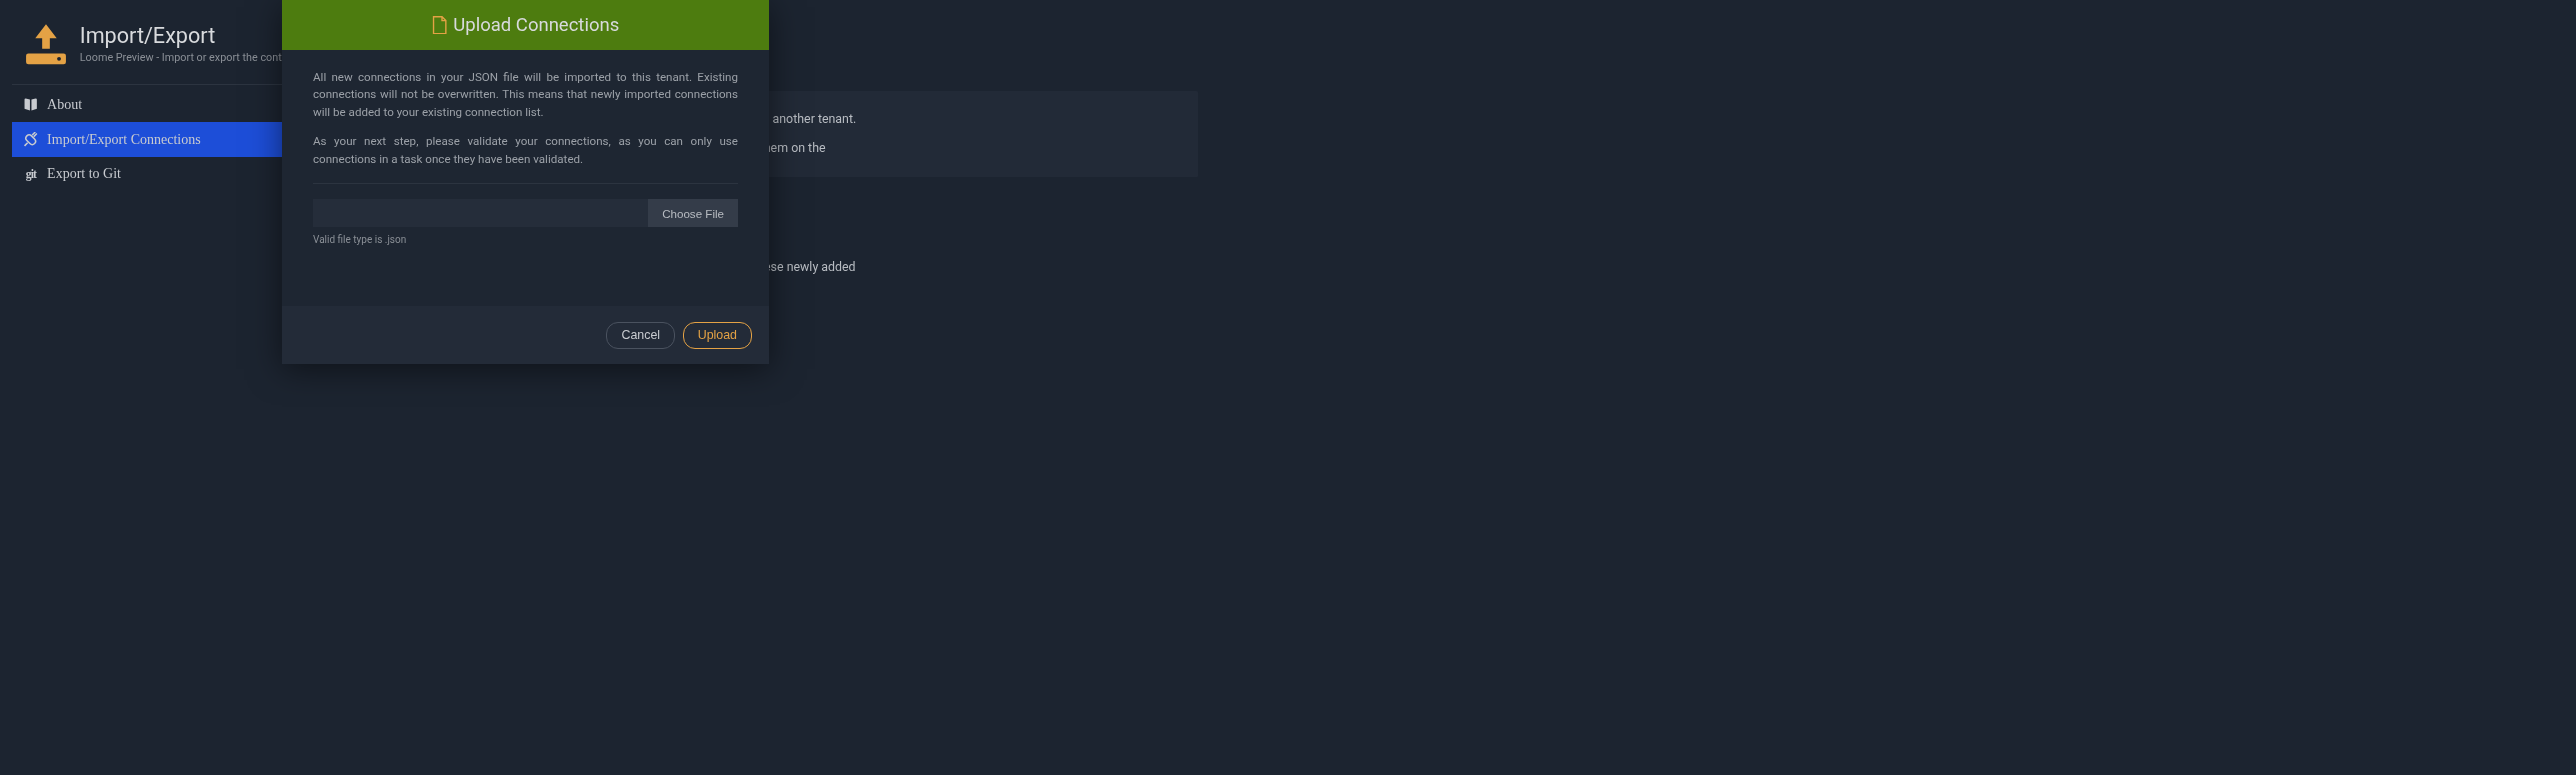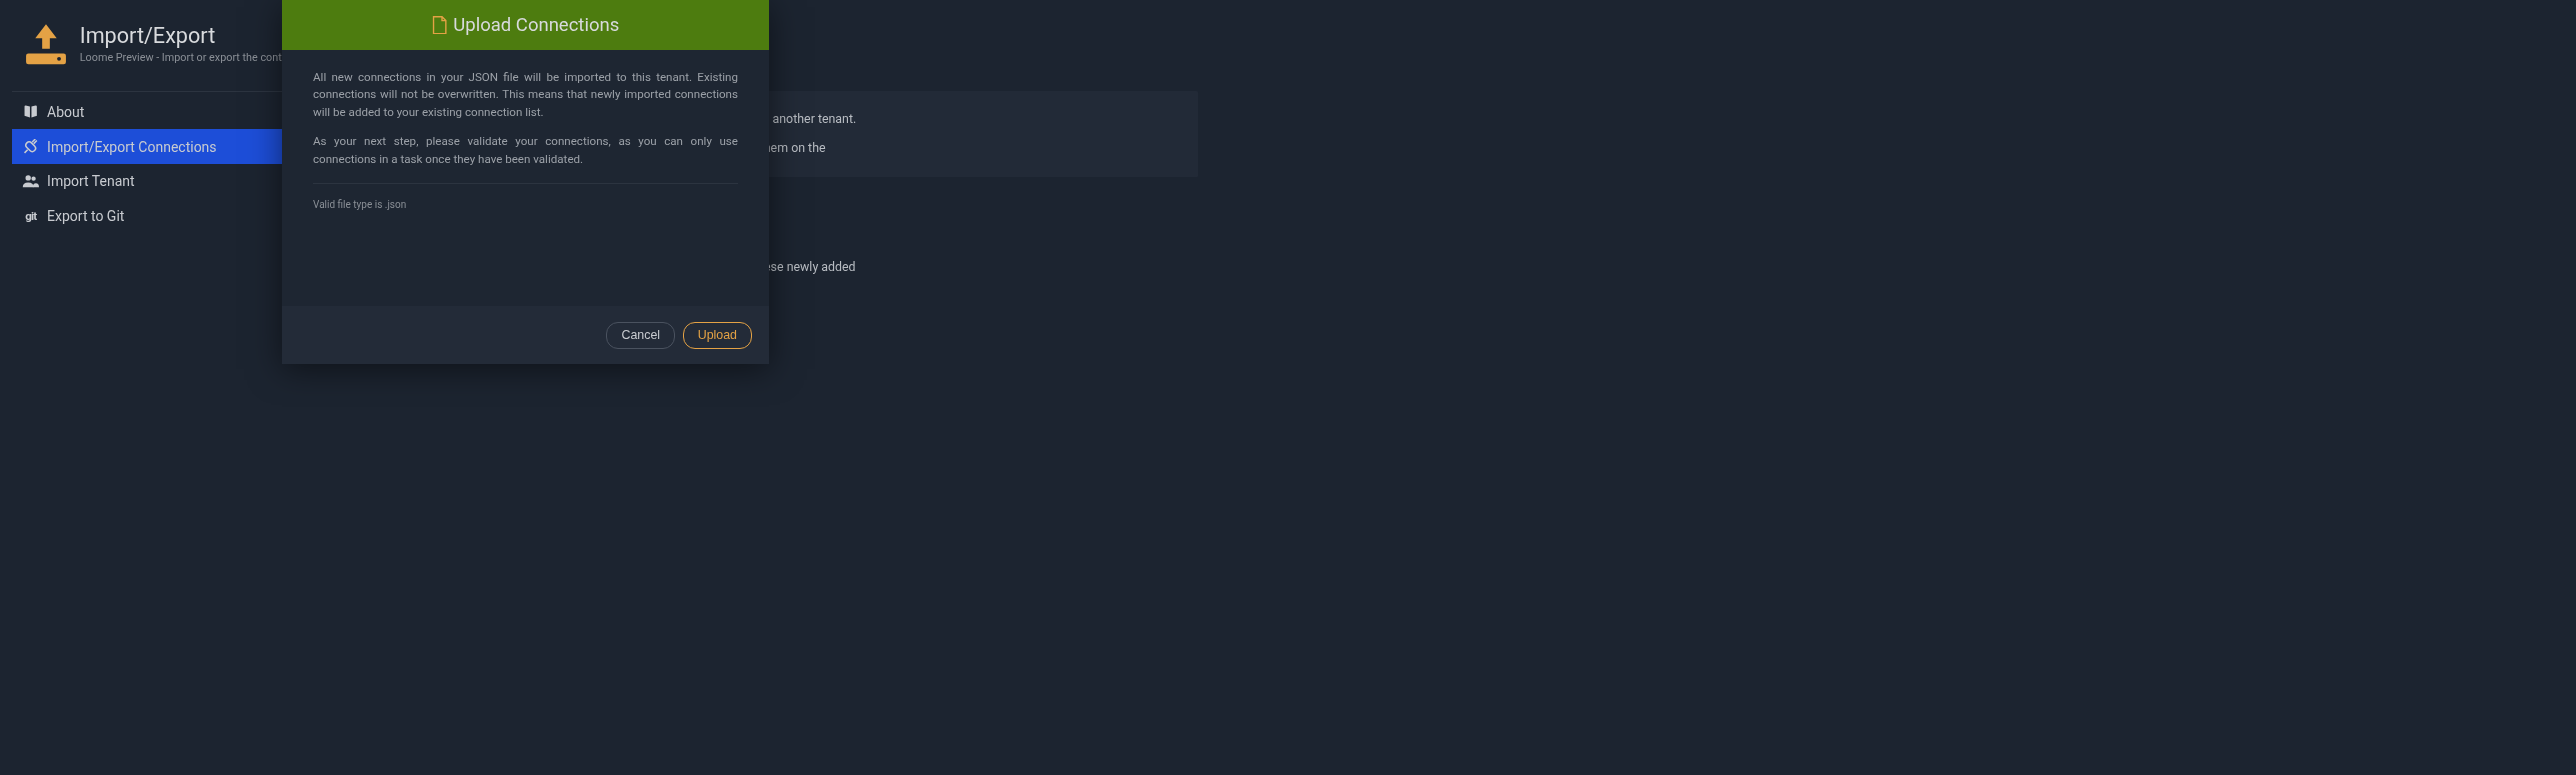--- a/index.html
+++ b/index.html
@@ -45,21 +45,22 @@
       font-size: 10.8px;
       color: #8a8f96;
     }
     .content-row {
       display: flex;
       padding: 0 11.6px;
     }
     .sidebar {
       width: 398px;
       flex-shrink: 0;
-      margin-top: 8px;
+      margin-top: 1px;
+      font-family: Liberation Serif, serif;
     }
     .hr-line {
       height: 0.8px;
       background: #2c3440;
       margin: 0 0 3.1px 0;
     }
     .sidebar-item {
       display: flex;
       align-items: center;
       padding: 9.3px 10.8px;
@@ -254,31 +255,20 @@
 
       <div class="sidebar-item active">
         <span class="icon">
           <svg width="15.4" height="15.4" viewBox="0 0 20 20">
               <path d="M6 14 L2 18 M12 4 L16 0 M14 6 L18 2 M5 11 L9 15 Q12 18 15 15 Q18 12 15 9 L11 5 Q8 2 5 5 Q2 8 5 11 Z" stroke="#c8cbd0" stroke-width="2" fill="none" transform="rotate(0 10 10)"></path>
             </svg>
         </span>
         <span>Import/Export Connections</span>
       </div>
 
-      <div class="sidebar-item">
-        <span class="icon">
-          <svg width="17" height="14" viewBox="0 0 22 18">
-              <circle cx="8" cy="5" r="3.5" fill="#c8cbd0"></circle>
-              <circle cx="15" cy="6" r="2.8" fill="#c8cbd0"></circle>
-              <path d="M1 17 Q1 11 8 11 Q15 11 15 17 Z" fill="#c8cbd0"></path>
-              <path d="M14 17 Q14 12 18 12 Q22 12 22 17 Z" fill="#c8cbd0"></path>
-            </svg>
-        </span>
-        <span>Import Tenant</span>
-      </div>
 
       <div class="sidebar-item">
         <span class="icon">
           <span style="font-weight:bold;font-size:11.6px;color:#c8cbd0;letter-spacing:-0.8px;">git</span>
         </span>
         <span>Export to Git</span>
       </div>
     </div>
 
     <div class="main-area">
@@ -314,20 +304,24 @@
         <svg width="15.4" height="18.5" viewBox="0 0 20 24">
             <path d="M2 1 L13 1 L18 6 L18 23 L2 23 Z M13 1 L13 6 L18 6" stroke="#e4a245" stroke-width="1.8" fill="none"></path>
           </svg>
       </span>
       <span class="modal-title">Upload Connections</span>
     </div>
     <div class="modal-body">
       <p>All new connections in your JSON file will be imported to this tenant. Existing connections will not be overwritten. This means that newly imported connections will be added to your existing connection list.</p>
       <p>As your next step, please validate your connections, as you can only use connections in a task once they have been validated.</p>
       <div class="modal-hr"></div>
+      <div class="file-row">
+        <input type="text" class="file-input" readonly="" style="">
+        <button class="choose-file-btn">Choose File</button>
+      </div>
       <div class="file-hint">Valid file type is .json</div>
     </div>
     <div class="modal-footer">
       <button class="btn btn-secondary">Cancel</button>
       <button class="btn btn-primary">Upload</button>
     </div>
   </div>
 
 </div>
 

